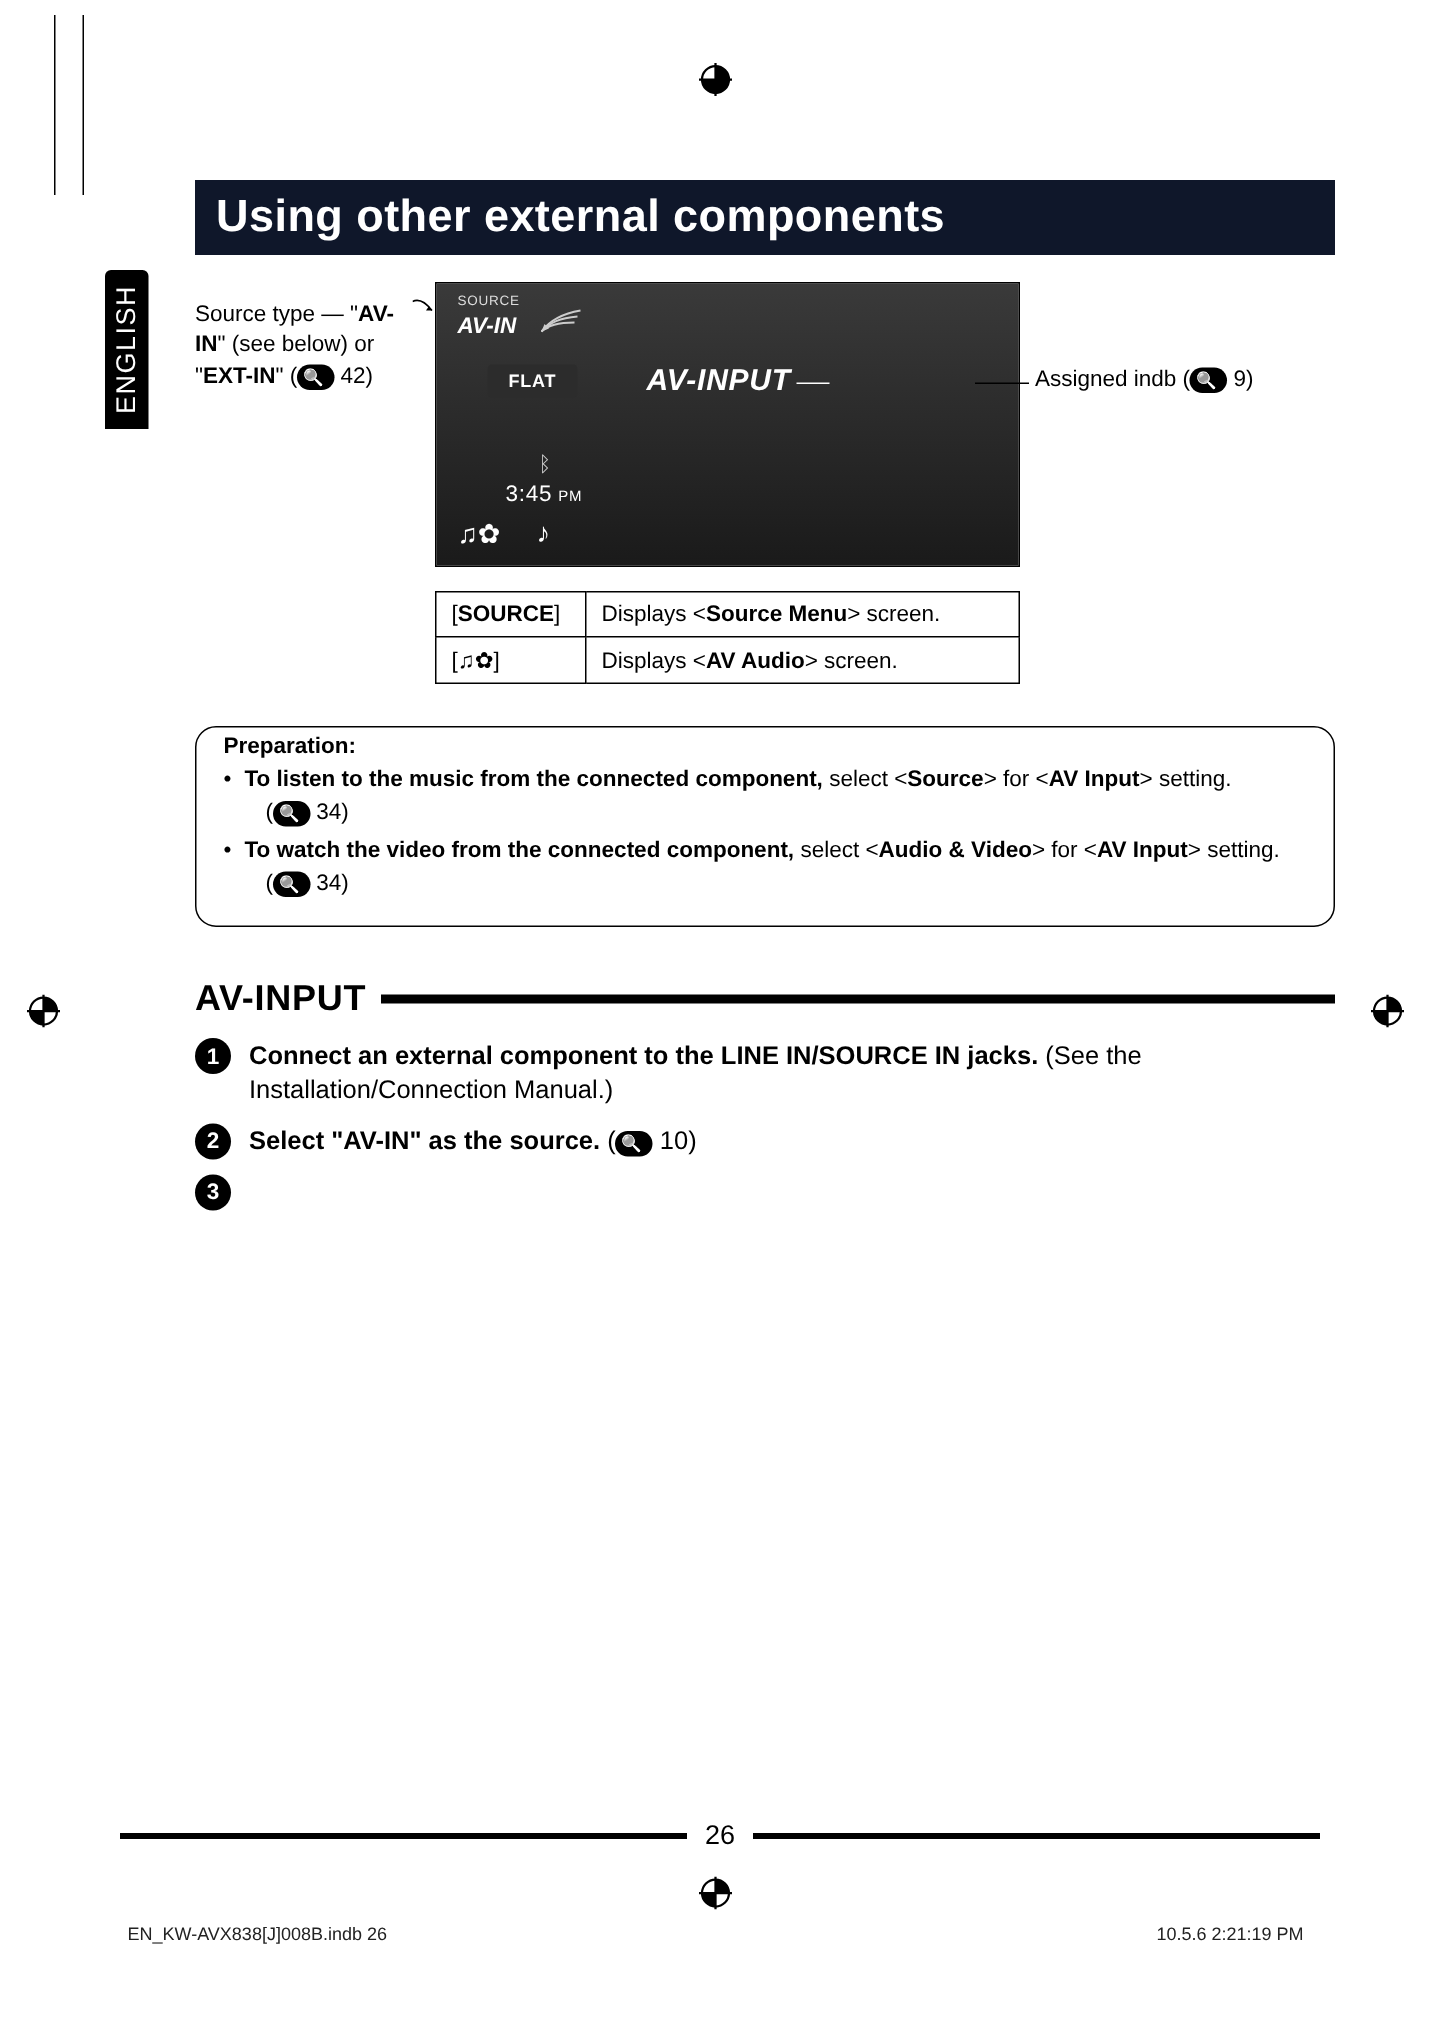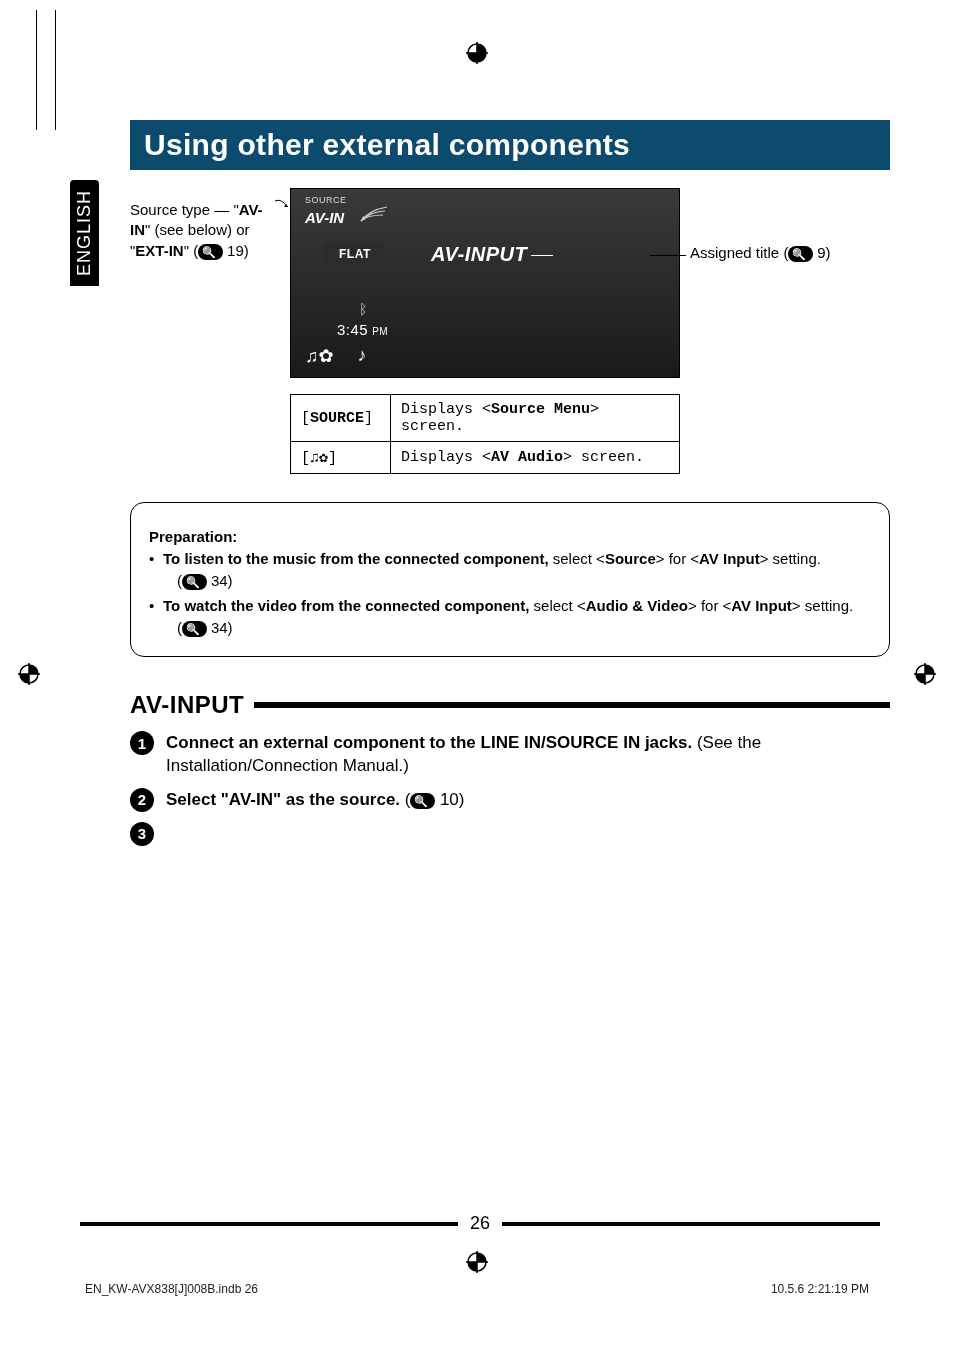--- a/index.html
+++ b/index.html
@@ -47,21 +47,21 @@
     color: #fff;
     writing-mode: vertical-rl;
     transform: rotate(180deg);
     padding: 10px 4px;
     font-size: 18px;
     letter-spacing: 1px;
     border-radius: 0 0 4px 4px;
   }
 
   .title-bar {
-    background: #0c4a6e;
+    background: #0f172a;
     color: #fff;
     font-weight: bold;
     font-size: 30px;
     padding: 8px 14px;
     margin-left: 50px;
     letter-spacing: 0.3px;
     margin-bottom: 18px;
   }
 
   .top-row {
@@ -188,34 +188,33 @@
   .btn-table {
     margin-left: 210px;
     margin-top: 16px;
     border-collapse: collapse;
     width: 390px;
   }
   .btn-table td {
     border: 1px solid #000;
     padding: 6px 10px;
     font-size: 15px;
-    font-family: Liberation Mono, monospace;
   }
   .btn-table td:first-child {
     width: 100px;
     text-align: left;
     font-weight: 400;
   }
   .bold { font-weight: 700; }
 
   .prep-box {
     margin: 28px 0 0 50px;
     border: 1px solid #000;
     border-radius: 14px;
-    padding: 25px 18px 14px 18px;
+    padding: 4px 18px 14px 18px;
   }
   .prep-box .hdr { font-weight: 700; margin-bottom: 4px; }
   .prep-box ul { list-style: none; }
   .prep-box li { margin: 4px 0; padding-left: 14px; position: relative; line-height: 1.35; }
   .prep-box li::before { content: "•"; position: absolute; left: 0; }
   .prep-box .sub { padding-left: 14px; margin-top: 2px; }
 
   .section-head {
     display: flex;
     align-items: center;
@@ -325,21 +324,21 @@
 <div class="crop-tl2"></div>
 
 <div class="page">
 
   <div class="side-tab">ENGLISH</div>
 
   <div class="title-bar">Using other external components</div>
 
   <div class="top-row">
     <div class="src-note">
-      <span>Source type — "</span><span class="bold">AV-IN</span><span>" (see below) or "</span><span class="bold">EXT-IN</span><span>" (</span><span class="q-badge"></span> <span>19</span><span>)</span>
+      <span>Source type — "</span><span class="bold">AV-IN</span><span>" (see below) or "</span><span class="bold">EXT-IN</span><span>" (</span><span class="q-badge"></span> <span>42</span><span>)</span>
     </div>
 
     <div class="screen">
       <svg class="src-arrow" viewBox="0 0 14 14">
           <path d="M0 3 Q6 0 13 9" stroke="#000" fill="none" stroke-width="1"></path>
           <path d="M13 9 l-4 0 l2 -3 z" fill="#000"></path>
         </svg>
       <div class="src-btn">SOURCE</div>
       <div class="src-label">AV-IN</div>
       <svg class="arrow-fan" viewBox="0 0 30 20">
@@ -354,21 +353,21 @@
       <div class="time">
         <span>3:45</span><span class="ampm">PM</span>
       </div>
       <div class="bottom-bar">
         <span>♫✿</span>
         <span>♪</span>
       </div>
     </div>
 
     <div class="right-note">
-      <span>Assigned title (</span><span class="q-badge"></span> <span>9</span><span>)</span>
+      <span>Assigned indb (</span><span class="q-badge"></span> <span>9</span><span>)</span>
     </div>
   </div>
 
   <table class="btn-table">
     <tbody>
         <tr>
       <td>[<span class="bold">SOURCE</span>]</td>
       <td><span>Displays &lt;</span><span class="bold">Source Menu</span><span>&gt; screen.</span></td>
     </tr>
     <tr>

